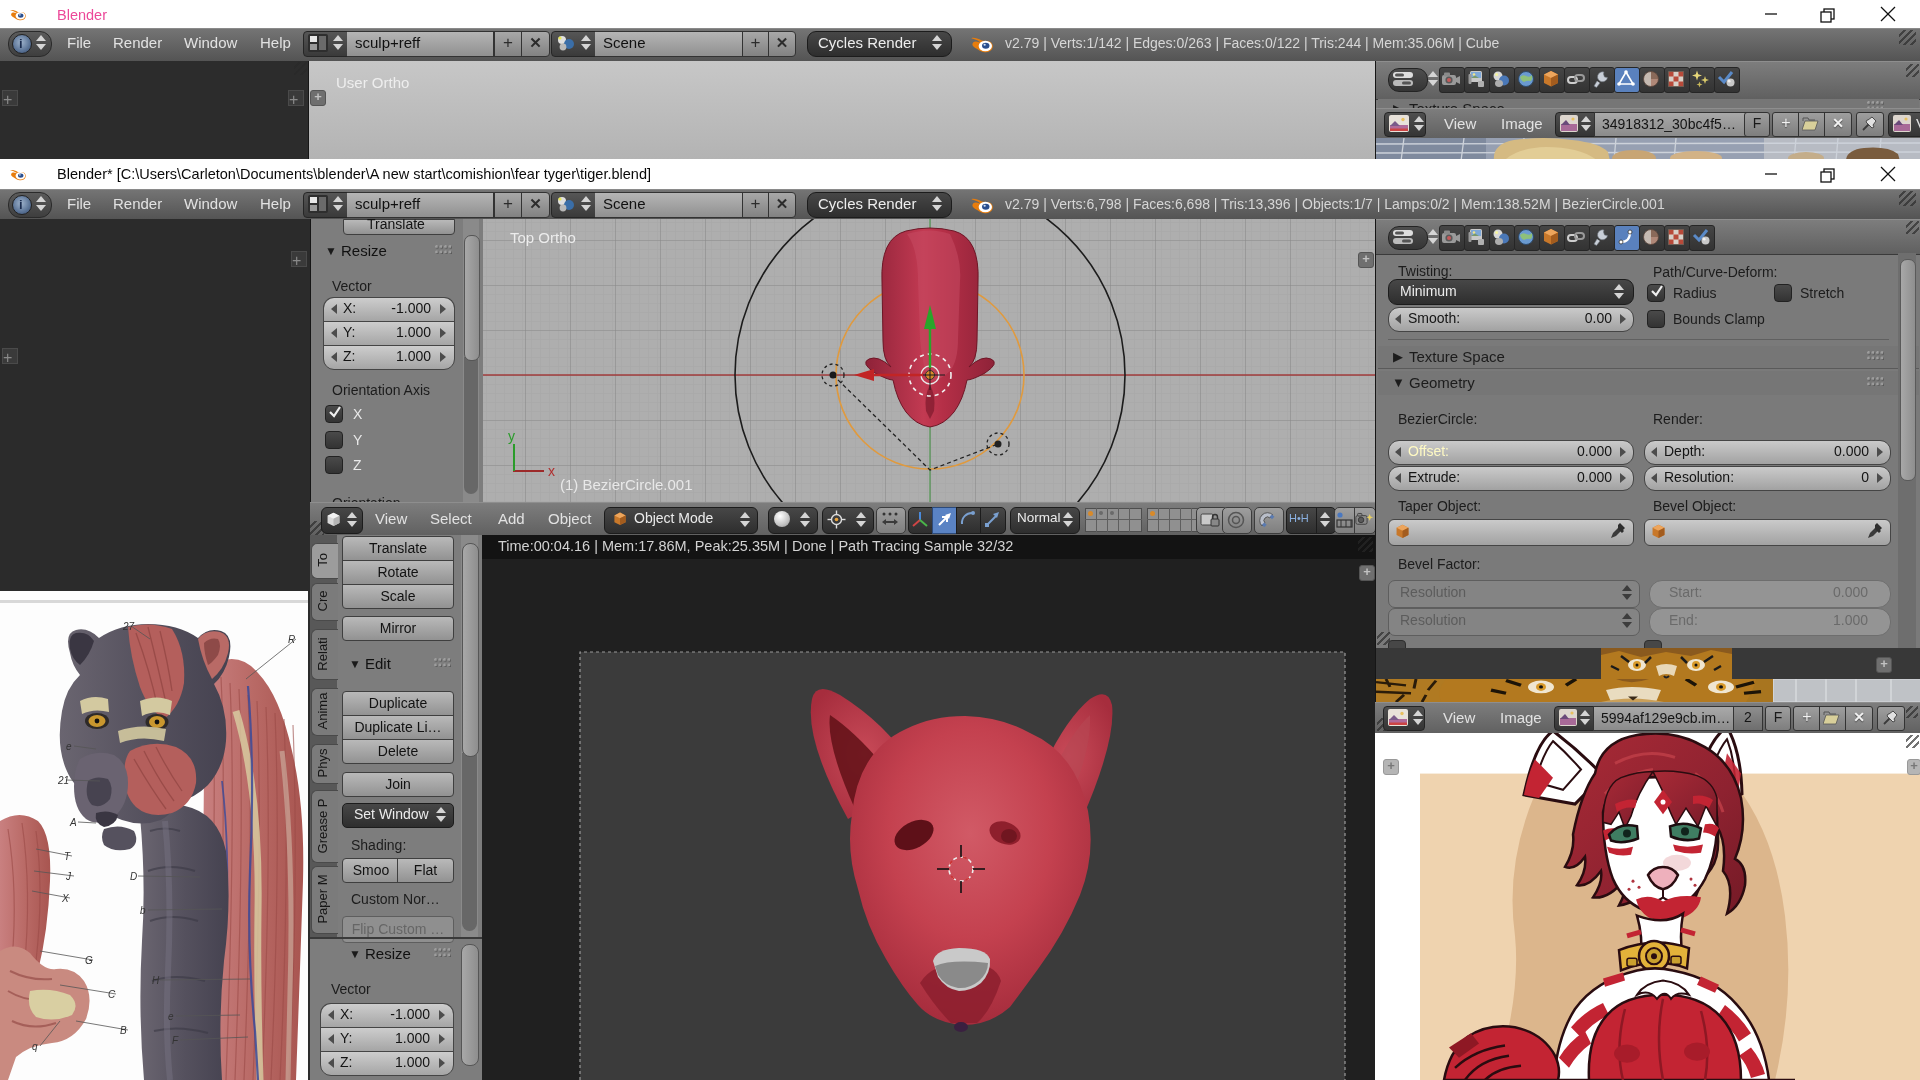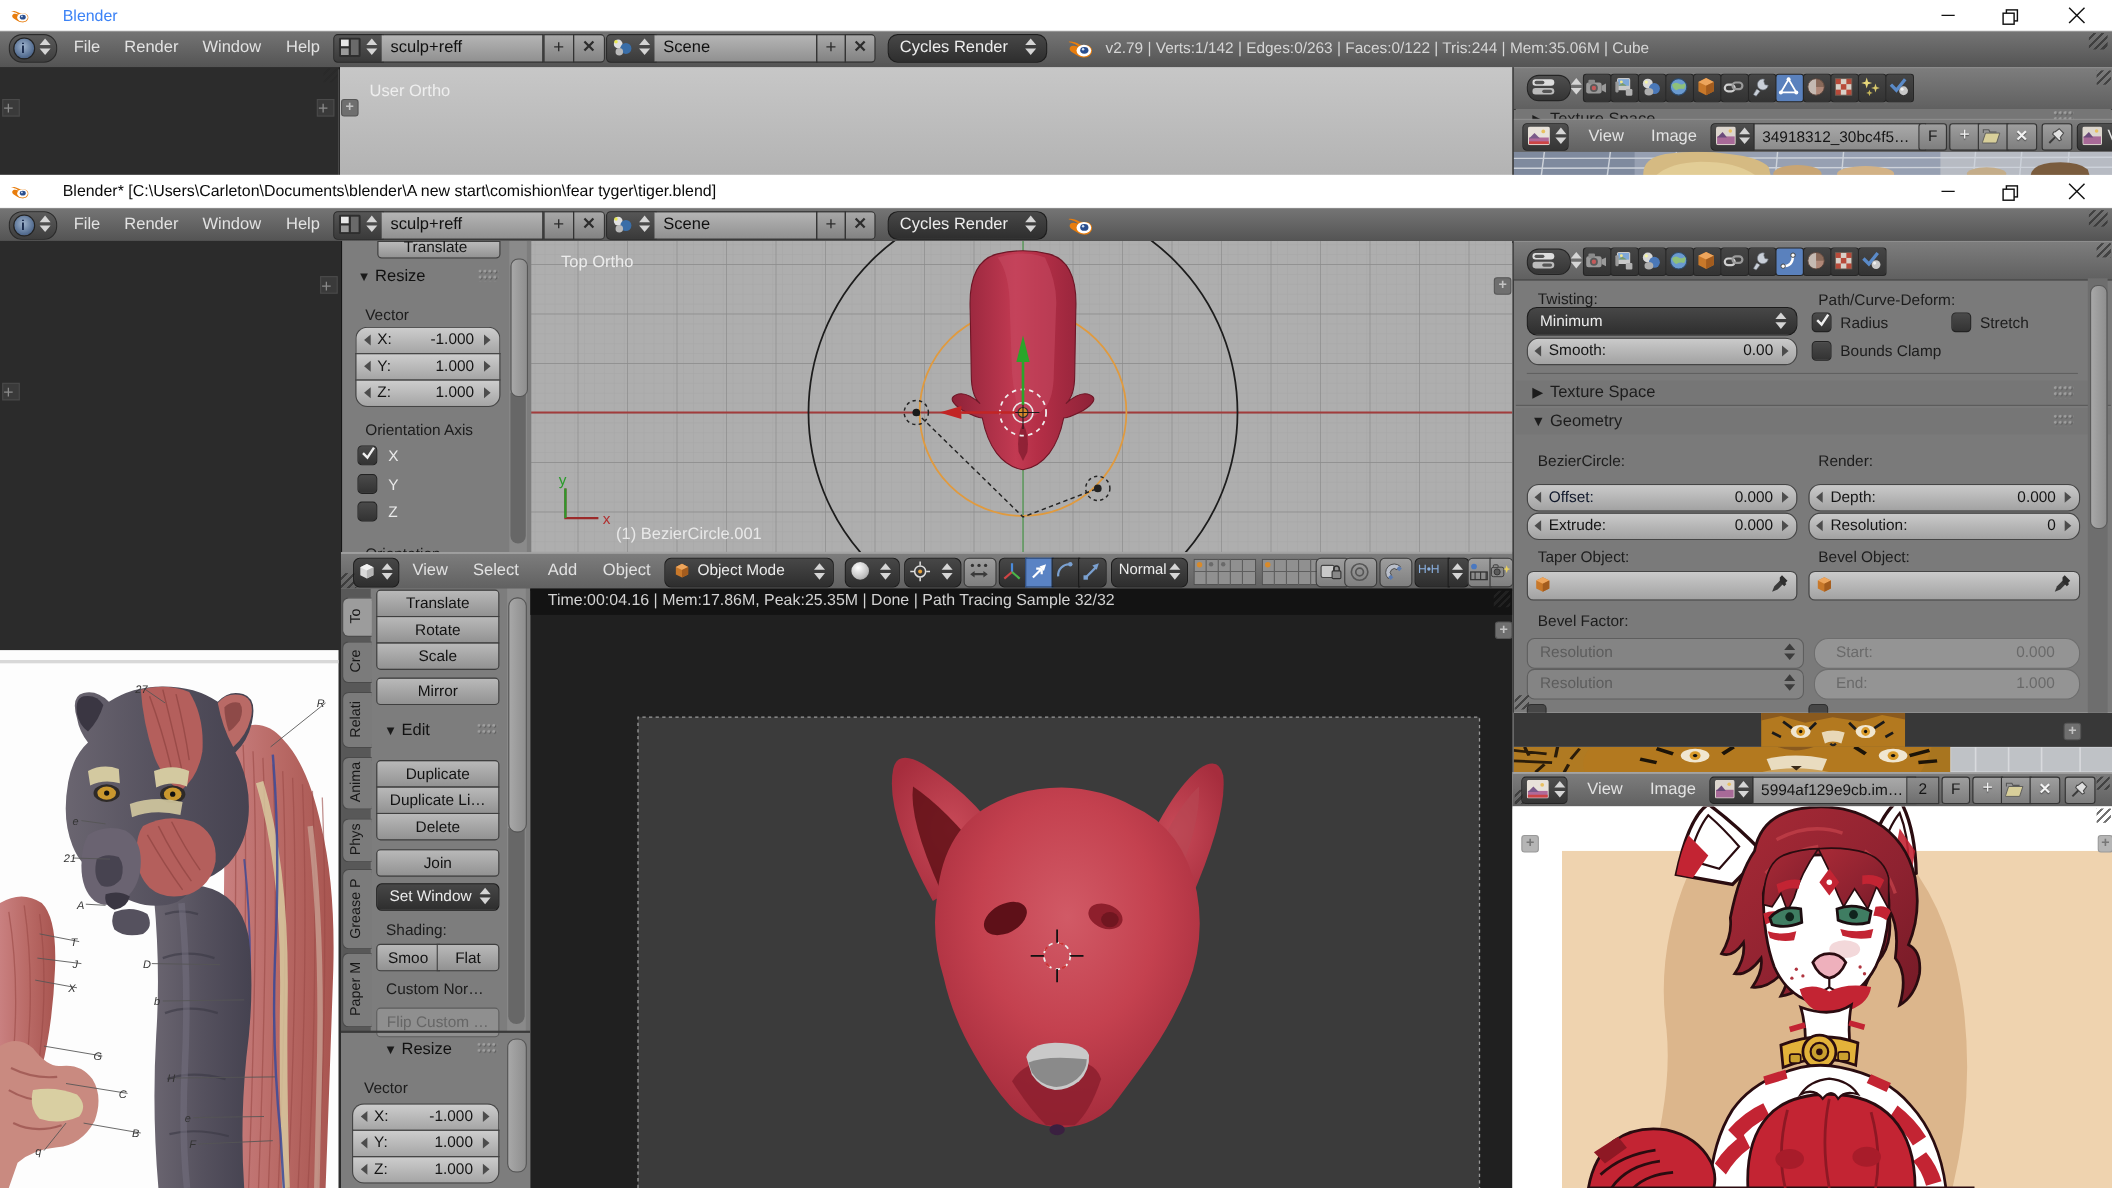--- a/index.html
+++ b/index.html
@@ -44,21 +44,21 @@
 </head>
 <body>
 
 <div class="a" style="left:0;top:0;width:1920px;height:28px;background:#fff"></div>
 <svg class="a" style="left:9px;top:5px" width="18" height="18" viewBox="0 0 18 18">
     <path d="M3.2 11.5 C1 9.8 2.5 7.2 4.8 7.6 L8 8.2 C5.4 6 2.2 5.6 1.4 5.2 C2 4.6 5.9 4.9 8.8 6.9 L13.4 7.3 C16 7.7 17.3 10 16.6 12.1 C15.9 14.4 13.4 15.6 10.9 15.3 C8.5 15 6.8 13.8 3.2 11.5 Z" fill="#e87d0d"></path>
     <ellipse cx="11.4" cy="10.8" rx="4.8" ry="3.8" fill="#fff"></ellipse>
     <ellipse cx="11.7" cy="10.6" rx="2.7" ry="2.2" fill="#2a4e8e"></ellipse>
     <circle cx="10.9" cy="9.9" r="0.8" fill="#cfe0f5"></circle>
   </svg>
-<div class="tx" style="left:57px;top:7px;font-size:14.5px;color:#3b82f6">Blender</div>
+<div class="tx" style="left:57px;top:7px;font-size:14.5px;color:#ec4899">Blender</div>
 <svg class="wc" style="left:1758px;top:4px" width="150" height="20" viewBox="0 0 150 20">
     <line x1="7" y1="10" x2="19" y2="10" stroke="#111" stroke-width="1.3"></line>
     <rect x="66" y="5" width="10" height="10" fill="none" stroke="#111" stroke-width="1.3"></rect>
     <rect x="63" y="8" width="10" height="10" fill="#fff" stroke="#111" stroke-width="1.3"></rect>
     <line x1="123" y1="3" x2="137" y2="17" stroke="#111" stroke-width="1.3"></line>
     <line x1="137" y1="3" x2="123" y2="17" stroke="#111" stroke-width="1.3"></line>
   </svg>
 
 <div class="a mbar" style="left:0;top:28px;width:1920px;height:33px"></div>
 <div id="menu1" class="a" style="left:0;top:28px;width:1920px;height:30px">
@@ -331,20 +331,21 @@
  <div class="a" style="left:768px;top:3px;width:26px;height:24px;background:linear-gradient(#a8a8a8,#828282);border:1px solid #333;border-radius:0 4px 4px 0;color:#2c2c2c;font-size:15px;text-align:center;line-height:22px;font-weight:bold">✕</div>
  <div class="a dd" style="left:807px;top:3px;width:143px;height:24px"></div>
  <div class="tx" style="left:818px;top:6px;font-size:15px;color:#ededed">Cycles Render</div>
  <div class="ud" style="left:932px;top:7px"></div>
  <svg class="a" style="left:969px;top:3px" width="26" height="25" viewBox="0 0 18 18">
       <path d="M3.2 11.5 C1 9.8 2.5 7.2 4.8 7.6 L8 8.2 C5.4 6 2.2 5.6 1.4 5.2 C2 4.6 5.9 4.9 8.8 6.9 L13.4 7.3 C16 7.7 17.3 10 16.6 12.1 C15.9 14.4 13.4 15.6 10.9 15.3 C8.5 15 6.8 13.8 3.2 11.5 Z" fill="#e87d0d"></path>
       <ellipse cx="11.4" cy="10.8" rx="4.8" ry="3.8" fill="#fff"></ellipse>
       <ellipse cx="11.7" cy="10.6" rx="2.7" ry="2.2" fill="#2a4e8e"></ellipse>
       <circle cx="10.9" cy="9.9" r="0.8" fill="#cfe0f5"></circle>
     </svg>
+ <div class="tx" style="left:1005px;top:7px;font-size:14px;color:#d6d6d6">v2.79 | Verts:6,798 | Faces:6,698 | Tris:13,396 | Objects:1/7 | Lamps:0/2 | Mem:138.52M | BezierCircle.001</div>
  <div class="a grip" style="left:1899px;top:2px;width:17px;height:15px"></div>
 </div>
 
 <div class="a" style="left:0;top:219px;width:310px;height:861px;background:#2b2b2b"></div>
 <div class="a plusd" style="left:2px;top:348px;width:14px;height:14px">+</div>
 <div class="a plusd" style="left:291px;top:251px;width:14px;height:14px">+</div>
 <div id="anatomy" class="a" style="left:0;top:591px;width:308px;height:489px;overflow:hidden">
 <svg width="308" height="489" viewBox="0 0 308 489">
 <defs>
 <linearGradient id="mus" x1="0" y1="0" x2="1" y2="0">
@@ -864,21 +865,21 @@
 <div class="a dots" style="left:491px;top:132px"></div>
 <div class="a" style="left:2px;top:152px;width:541px;height:24px;background:#767676"></div>
 <div class="tx" style="left:16px;top:156px;font-size:13px;color:#1c1c1c">▼</div>
 <div class="tx" style="left:33px;top:155px;font-size:15px;color:#1c1c1c">Geometry</div>
 <div class="a dots" style="left:491px;top:158px"></div>
 <div class="tx lb" style="left:22px;top:192px">BezierCircle:</div>
 <div class="tx lb" style="left:277px;top:192px">Render:</div>
 <div class="a f" style="left:12px;top:221px;width:244px;height:23px"></div>
     <div class="al" style="left:19px;top:228px"></div>
     <div class="ar" style="left:244px;top:228px"></div>
-    <div class="tx" style="left:32px;top:224px;font-size:14px;color:#0f172a">Offset:</div>
+    <div class="tx" style="left:32px;top:224px;font-size:14px;color:#fef9c3">Offset:</div>
     <div class="tx" style="left:236px;top:224px;font-size:14px;color:#141414;transform:translateX(-100%)">0.000</div>
 <div class="a f" style="left:268px;top:221px;width:245px;height:23px"></div>
     <div class="al" style="left:275px;top:228px"></div>
     <div class="ar" style="left:501px;top:228px"></div>
     <div class="tx" style="left:288px;top:224px;font-size:14px;color:#141414">Depth:</div>
     <div class="tx" style="left:493px;top:224px;font-size:14px;color:#141414;transform:translateX(-100%)">0.000</div>
 <div class="a f" style="left:12px;top:247px;width:244px;height:23px"></div>
     <div class="al" style="left:19px;top:254px"></div>
     <div class="ar" style="left:244px;top:254px"></div>
     <div class="tx" style="left:32px;top:250px;font-size:14px;color:#141414">Extrude:</div>

